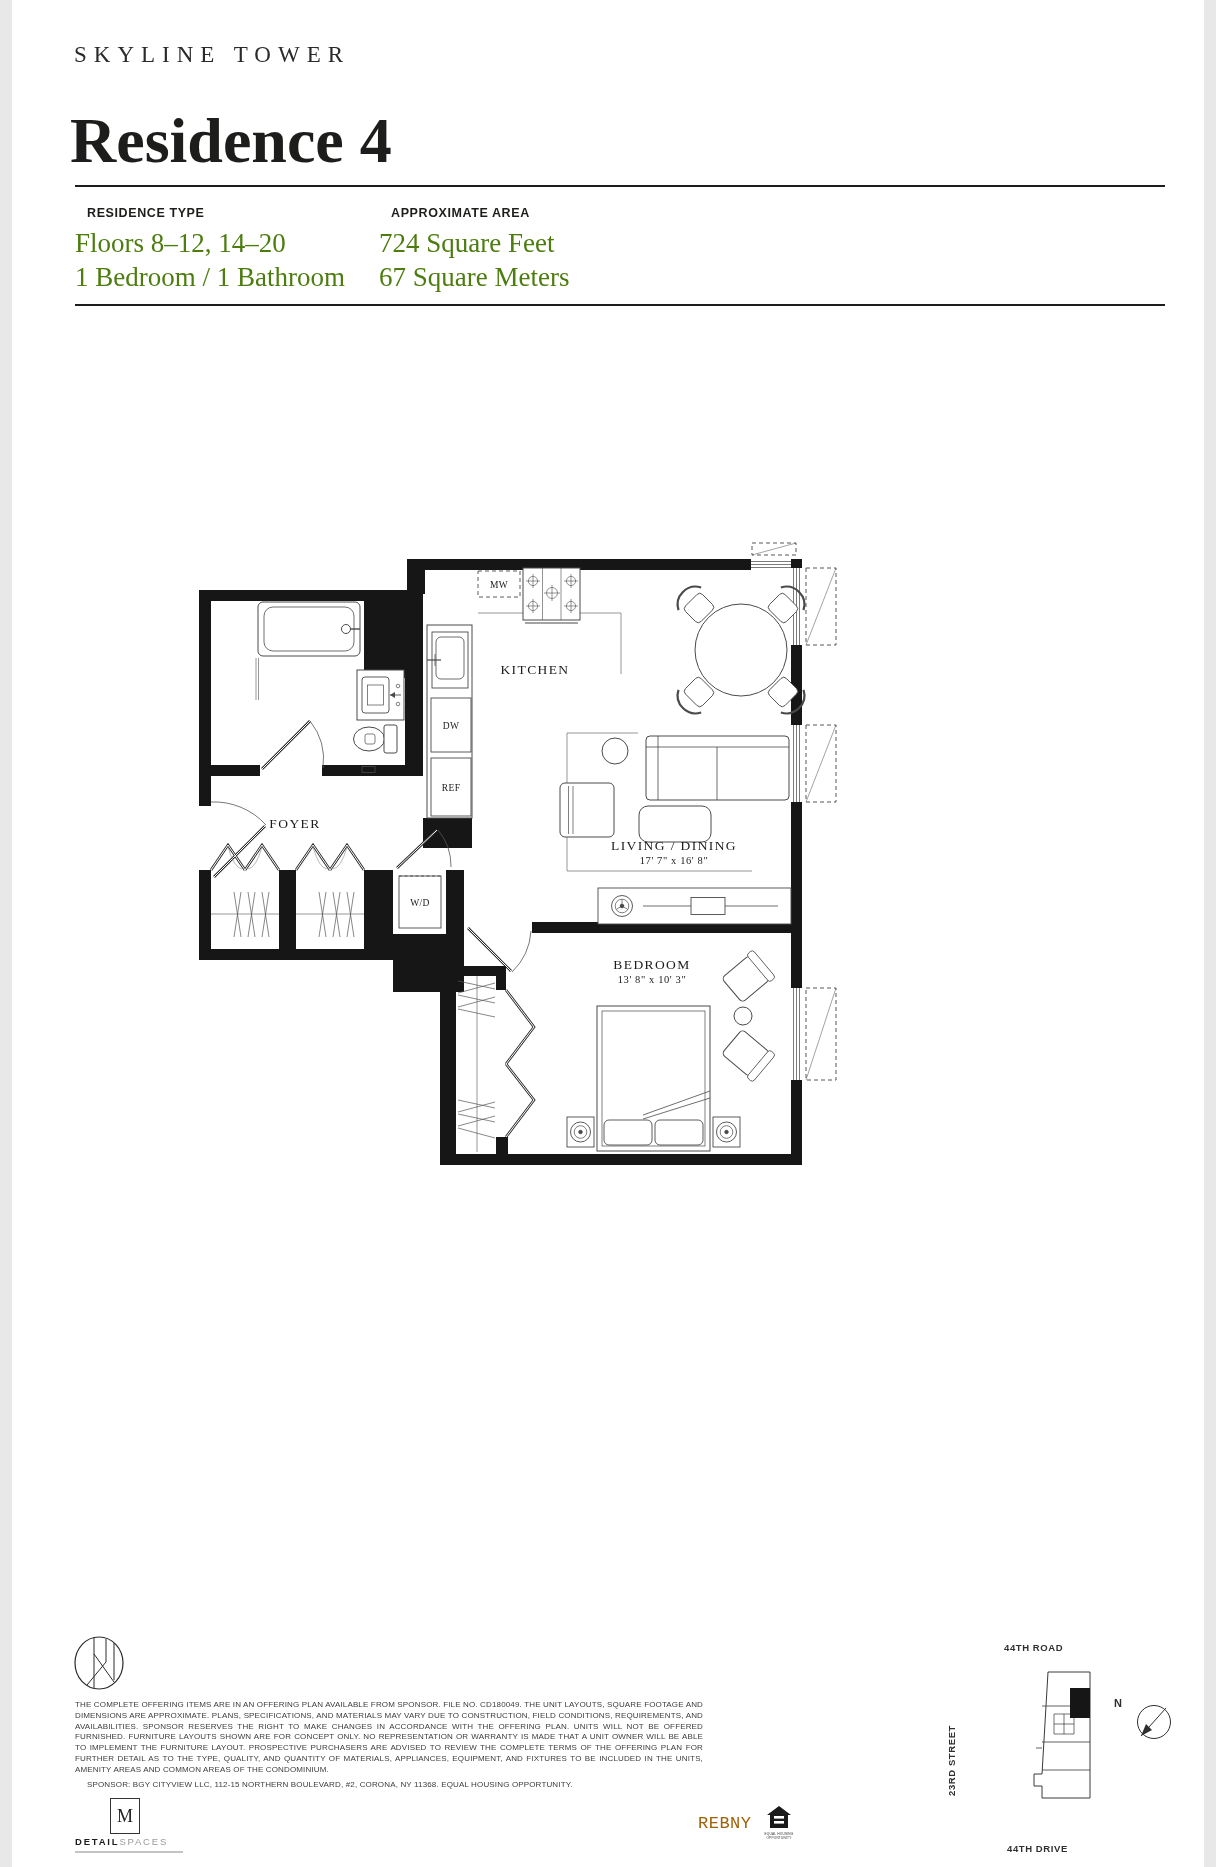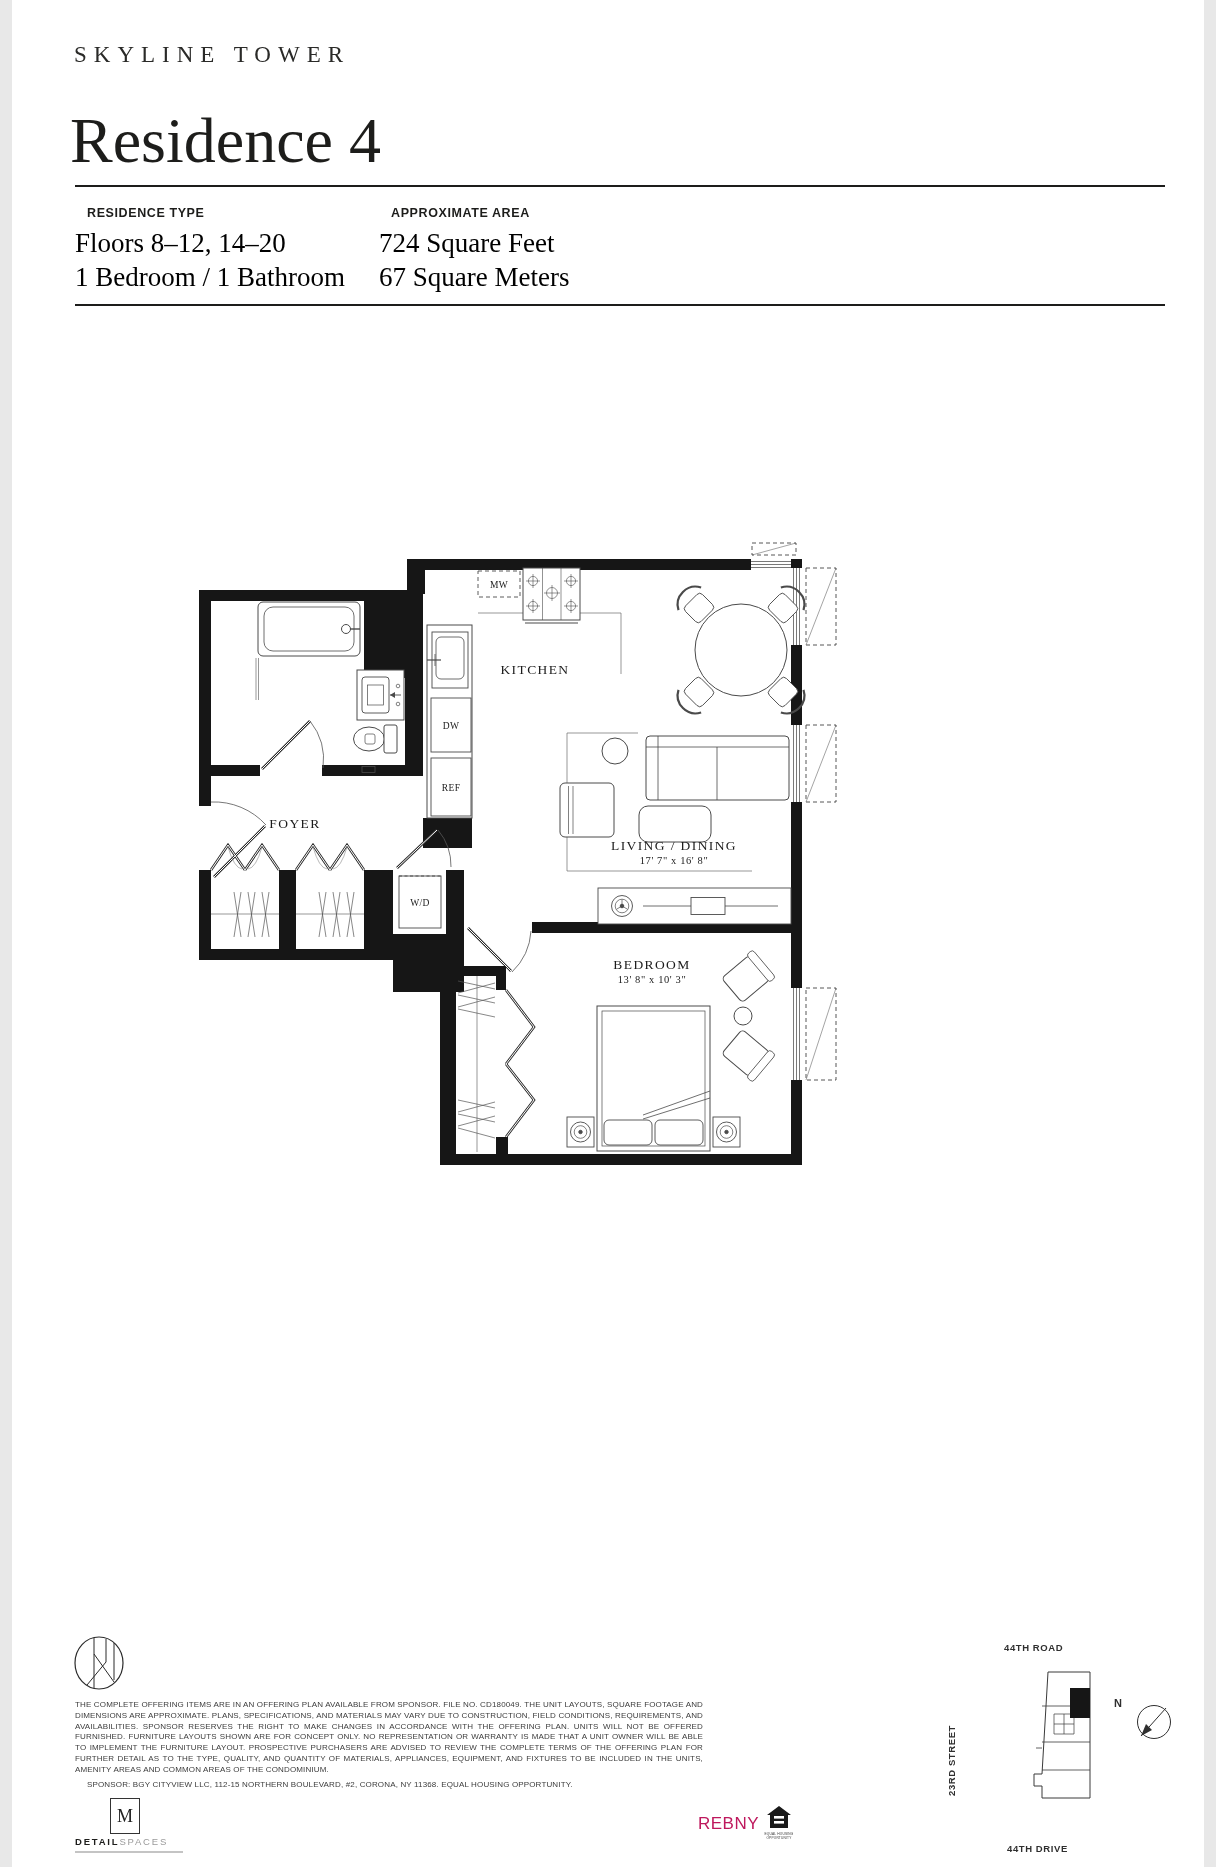--- a/index.html
+++ b/index.html
@@ -4,47 +4,47 @@
 <style>
   html,body{margin:0;padding:0;background:#e8e8e8;}
   #page{position:relative;width:1192px;height:1867px;background:#ffffff;margin:0 auto;
         font-family:"Liberation Sans",sans-serif;color:#1d1d1b;overflow:hidden;}
   .abs{position:absolute;}
 
   
   #brand{left:62px;top:42px;font-family:"Liberation Serif",serif;font-size:23px;
          letter-spacing:7px;color:#2a2a28;font-weight:400;}
   #title{left:58px;top:104px;font-family:"Liberation Serif",serif;font-size:64px;
-         color:#1d1d1b;font-weight:400;letter-spacing:0px;}
+         color:#1d1d1b;font-weight:700;letter-spacing:0px;}
   .rule{left:63px;width:1090px;border-top:2px solid #1d1d1b;height:0;}
   #rule1{top:185px;}
   #rule2{top:304px;}
   .spec-label{top:206px;font-size:12.5px;font-weight:bold;letter-spacing:0.6px;color:#1d1d1b;padding-left:12px;}
-  .spec-lines{top:226px;font-family:"Liberation Serif",serif;font-size:27px;line-height:34px;color:#000000;}
+  .spec-lines{top:226px;font-family:"Liberation Serif",serif;font-size:27px;line-height:34px;color:#4d7c0f;}
   .col1{left:63px;} .col2{left:367px;}
 
   
   #plan{left:182px;top:540px;width:660px;height:630px;}
   #plan text{font-family:"Liberation Serif",serif;fill:#1b1b1b;}
   .room-lbl{font-size:13.5px;letter-spacing:1.4px;}
   .dim-lbl{font-size:10.5px;letter-spacing:0.6px;}
   .appl-lbl{font-size:9.5px;letter-spacing:0.4px;}
 
   
   #logo-circle{left:60px;top:1634px;}
   #disclaimer{left:63px;top:1700px;width:628px;font-size:8px;line-height:10.8px;
               letter-spacing:0.15px;color:#3c3c3c;text-align:justify;}
   #sponsor{left:75px;top:1780px;width:628px;font-size:8px;letter-spacing:0.15px;color:#3c3c3c;}
   #ms-logo{left:98px;top:1798px;width:28px;height:34px;border:1.2px solid #333;
            text-align:center;font-family:"Liberation Serif",serif;font-size:18px;line-height:34px;color:#222;}
   #ms-name{left:63px;top:1836px;font-size:9.5px;letter-spacing:1.8px;color:#1d1d1b;}
   #ms-name .light{color:#9a9a9a;font-weight:300;}
   #ms-tag{left:63px;top:1851px;width:108px;height:2px;background:#c4c4c4;}
-  #rebny{left:686px;top:1814px;font-family:Liberation Sans, sans-serif;font-size:17px;
-         letter-spacing:0.5px;color:#be185d;}
+  #rebny{left:686px;top:1814px;font-family:Liberation Mono, monospace;font-size:17px;
+         letter-spacing:0.5px;color:#a16207;}
   #eho{left:752px;top:1806px;width:30px;text-align:center;}
   #eho .cap{font-size:3.2px;color:#333;letter-spacing:0.2px;}
 
   
   .map-lbl{font-size:9.5px;font-weight:bold;letter-spacing:0.6px;color:#2f2f2f;}
   #road-top{left:992px;top:1642px;}
   #road-bottom{left:995px;top:1843px;}
   #street-left{left:934px;top:1686px;height:110px;writing-mode:vertical-rl;transform:rotate(180deg);}
   #sitemap{left:990px;top:1664px;}
   #compass{left:1098px;top:1690px;}

